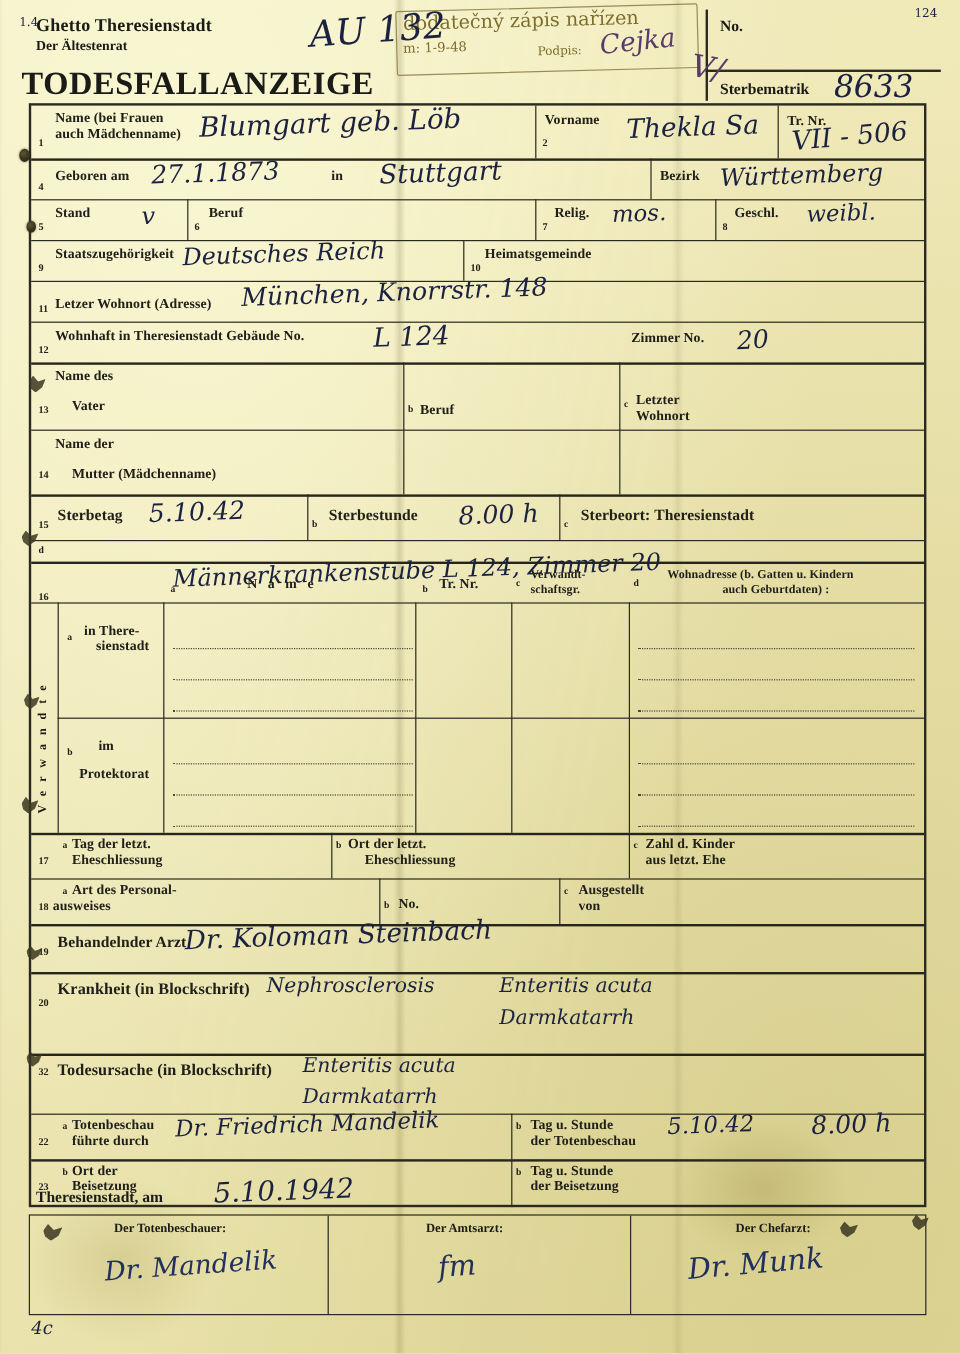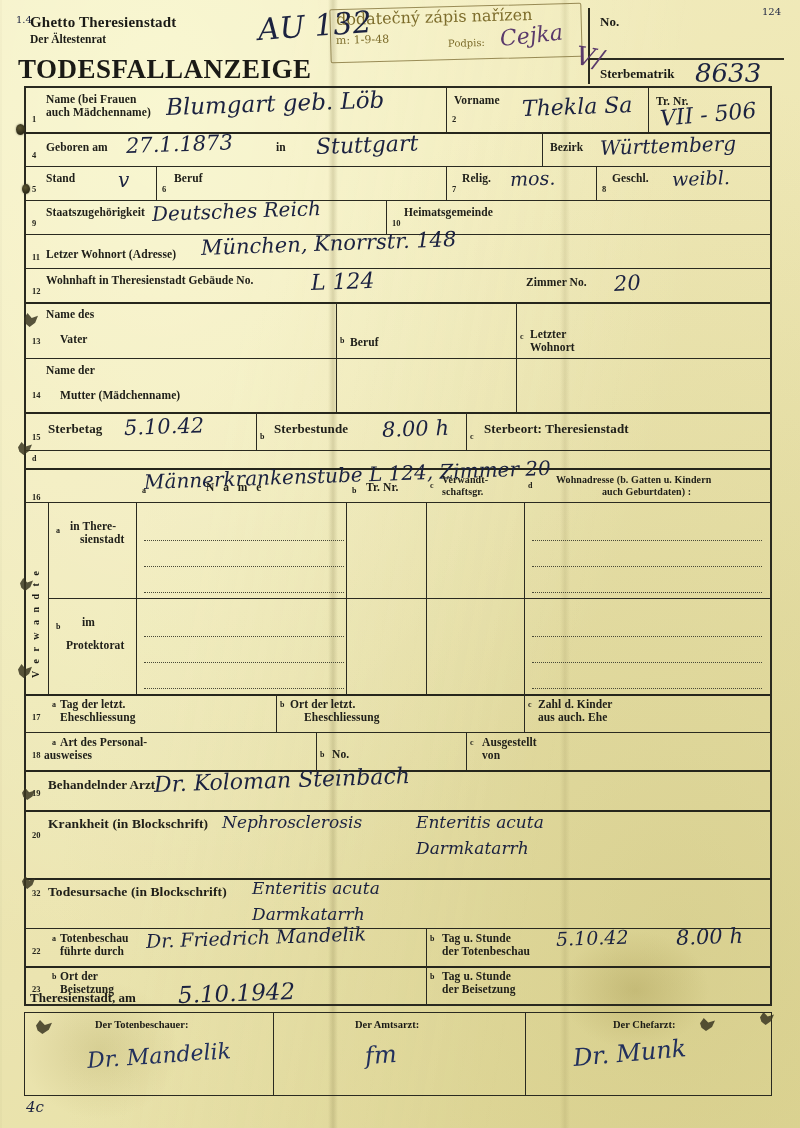--- a/index.html
+++ b/index.html
@@ -381,21 +381,21 @@
       <div class="lbl">Eheschliessung</div>
     </div>
     <div class="sublet" style="left:254px; top:612px;">b</div>
     <div class="cell" style="left:264px; top:610px;">
       <div class="lbl">Ort der letzt.</div>
       <div class="lbl" style="margin-left:14px;">Eheschliessung</div>
     </div>
     <div class="sublet" style="left:502px; top:612px;">c</div>
     <div class="cell" style="left:512px; top:610px;">
       <div class="lbl">Zahl d. Kinder</div>
-      <div class="lbl">aus auch. Ehe</div>
+      <div class="lbl">aus letzt. Ehe</div>
     </div>
 
     <div class="vline" style="left:290px; top:644px; height:38px;"></div>
     <div class="vline" style="left:440px; top:644px; height:38px;"></div>
     <div class="sublet" style="left:26px; top:650px;">a</div>
     <div class="num" style="left:6px; top:662px;">18</div>
     <div class="cell" style="left:34px; top:648px;">
       <div class="lbl">Art des Personal-</div>
       <div class="lbl" style="margin-left:-16px;">ausweises</div>
     </div>

